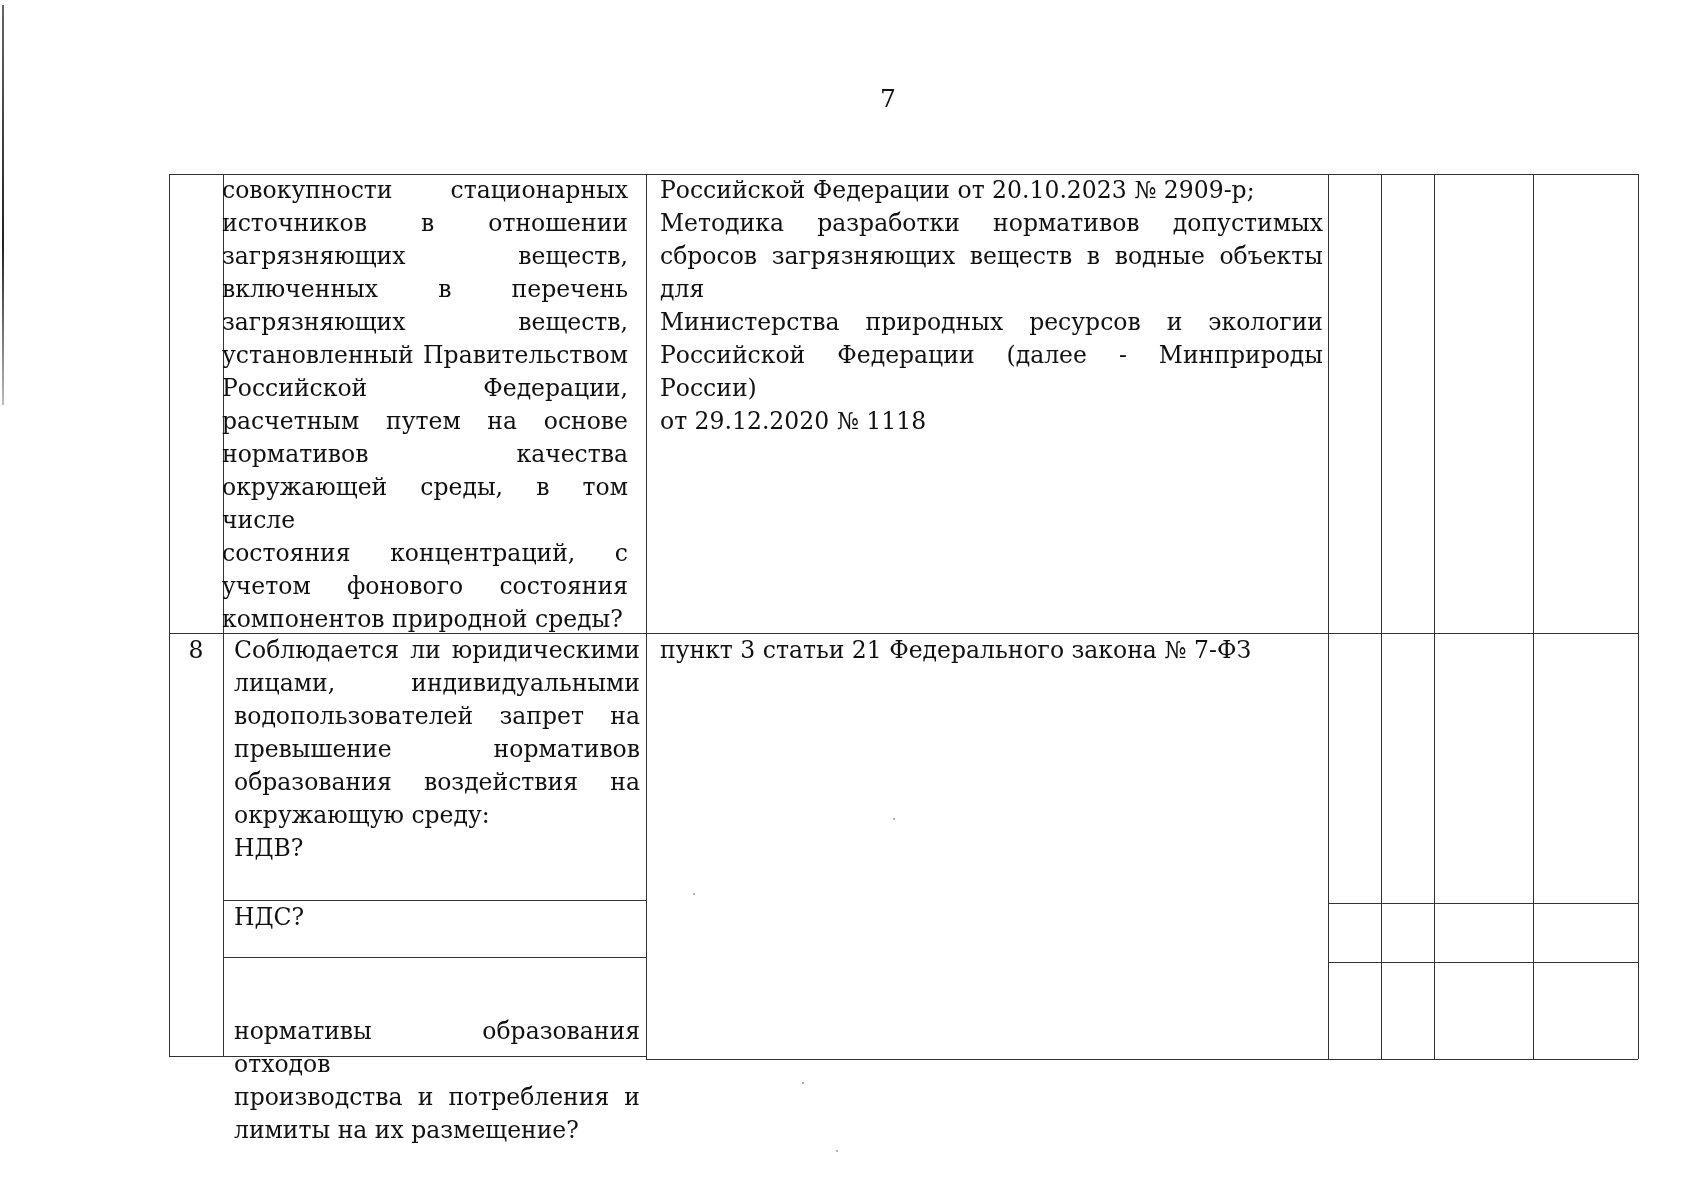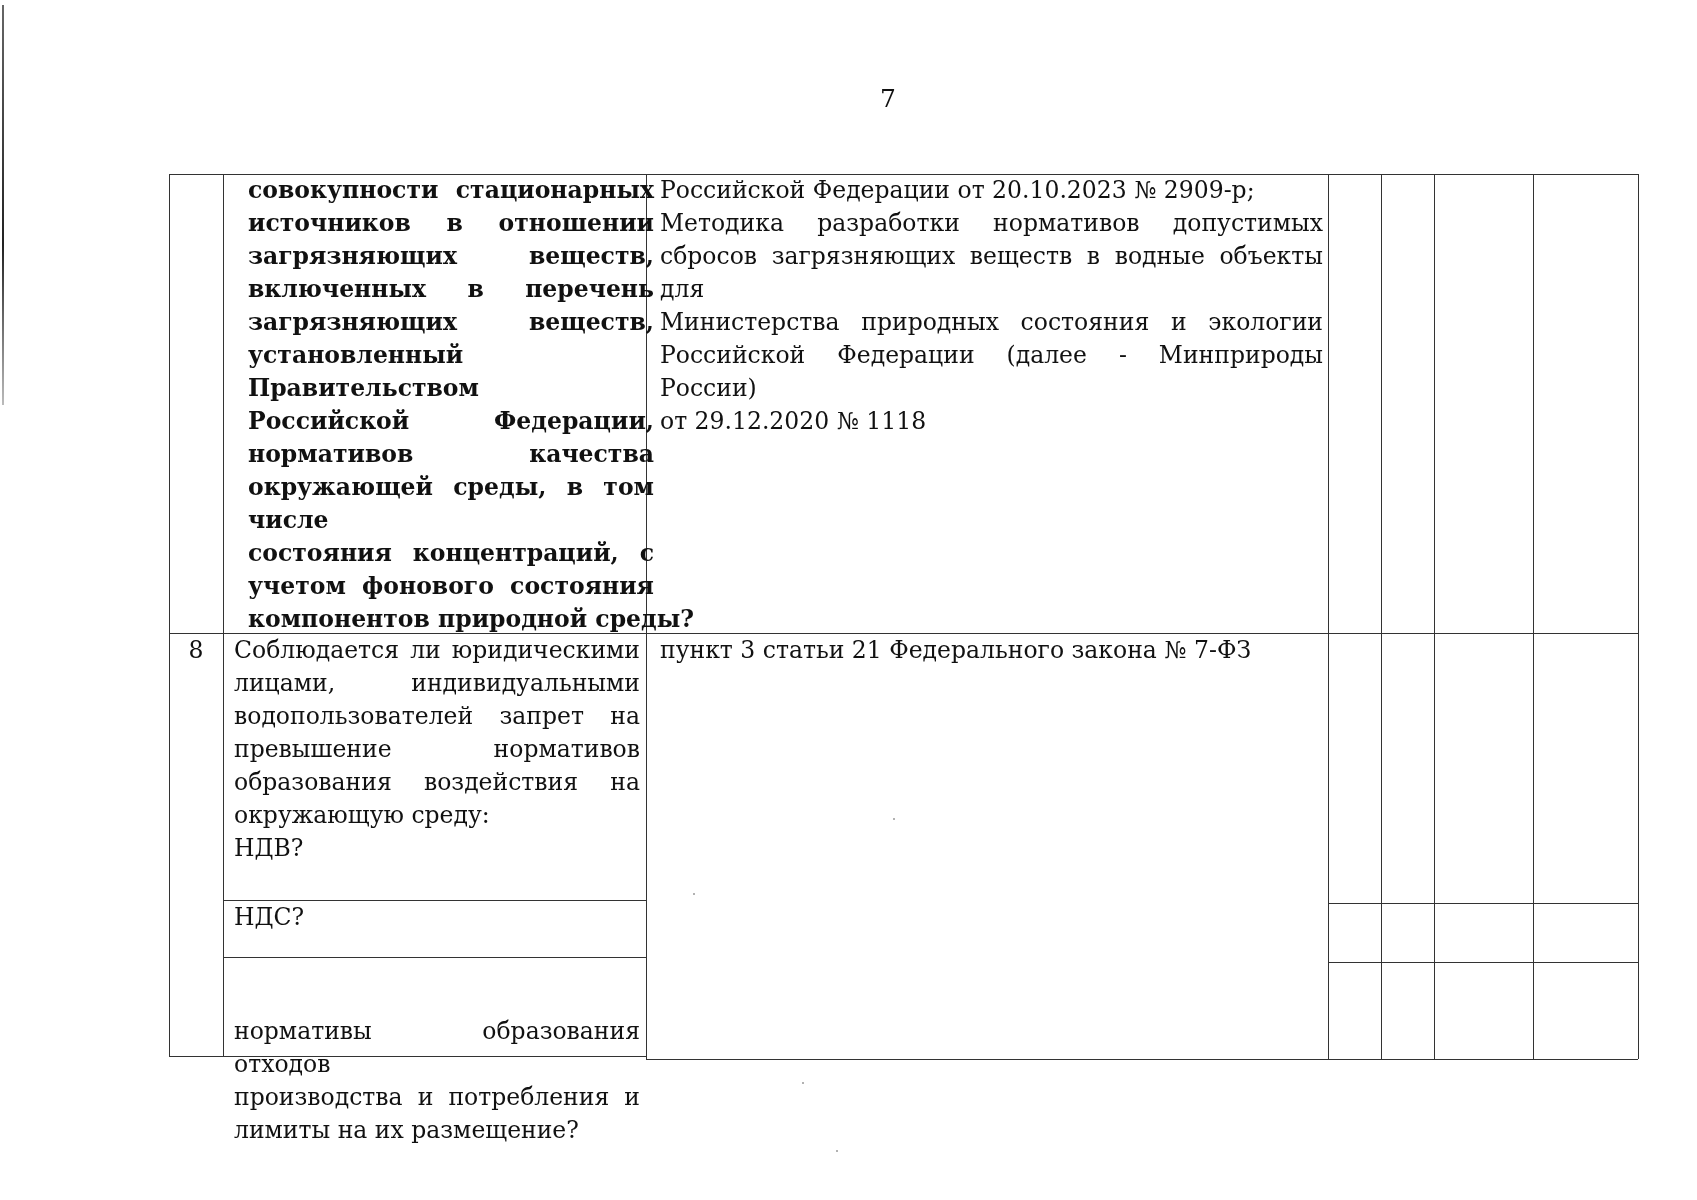--- a/index.html
+++ b/index.html
@@ -36,40 +36,41 @@
 
   <div class="vline" style="left:169px; top:174px; height:882px;"></div>
   <div class="vline" style="left:223px; top:174px; height:882px;"></div>
   <div class="vline" style="left:646px; top:174px; height:885px;"></div>
   <div class="vline" style="left:1328px; top:174px; height:885px;"></div>
   <div class="vline" style="left:1381px; top:174px; height:885px;"></div>
   <div class="vline" style="left:1434px; top:174px; height:885px;"></div>
   <div class="vline" style="left:1533px; top:174px; height:885px;"></div>
   <div class="vline" style="left:1638px; top:174px; height:885px;"></div>
 
-  <div class="cell-text" style="left:248px; top:174px; width:406px;font-weight:bold;">
+  <div class="cell-text" style="left:222px; top:174px; width:406px;">
     <span class="jline">совокупности стационарных</span>
     <span class="jline">источников в отношении</span>
     <span class="jline">загрязняющих веществ,</span>
     <span class="jline">включенных в перечень</span>
     <span class="jline">загрязняющих веществ,</span>
     <span class="jline">установленный Правительством</span>
     <span class="jline">Российской Федерации,</span>
+    <span class="jline">расчетным путем на основе</span>
     <span class="jline">нормативов качества</span>
     <span class="jline">окружающей среды, в том числе</span>
     <span class="jline">состояния концентраций, с</span>
     <span class="jline">учетом фонового состояния</span>
     <span class="line">компонентов природной среды?</span>
   </div>
 
   <div class="cell-text" style="left:660px; top:174px; width:663px;">
     <span class="line">Российской Федерации от 20.10.2023 № 2909-р;</span>
     <span class="jline">Методика разработки нормативов допустимых</span>
     <span class="jline">сбросов загрязняющих веществ в водные объекты для</span>
-    <span class="jline">Министерства природных состояния и экологии</span>
+    <span class="jline">Министерства природных ресурсов и экологии</span>
     <span class="jline">Российской Федерации (далее - Минприроды России)</span>
     <span class="line">от 29.12.2020 № 1118</span>
   </div>
 
   <div class="rownum" style="left:169px; top:634px; width:54px;">8</div>
 
   <div class="cell-text" style="left:234px; top:634px; width:406px;">
     <span class="jline">Соблюдается ли юридическими</span>
     <span class="jline">лицами, индивидуальными</span>
     <span class="jline">водопользователей запрет на</span>

